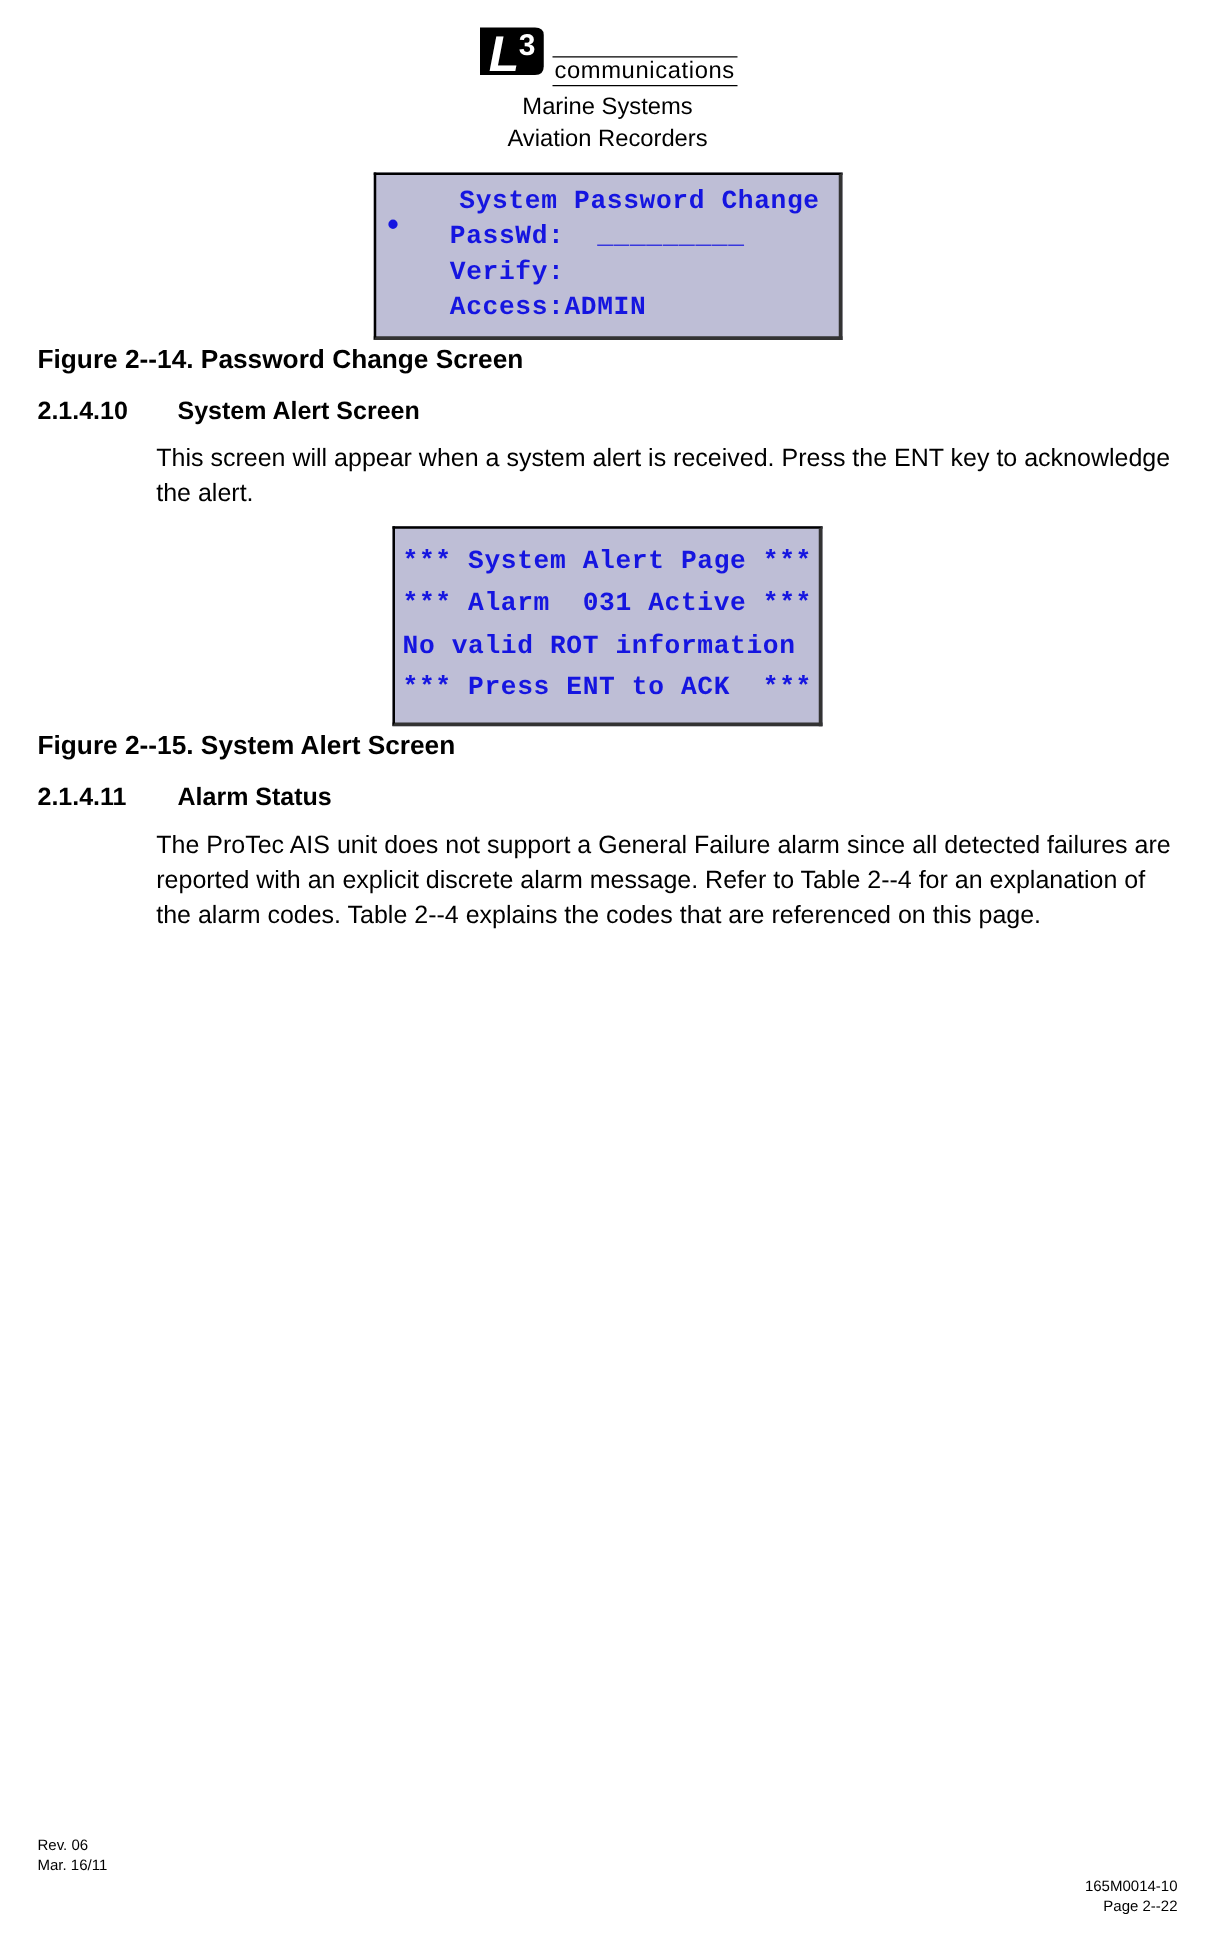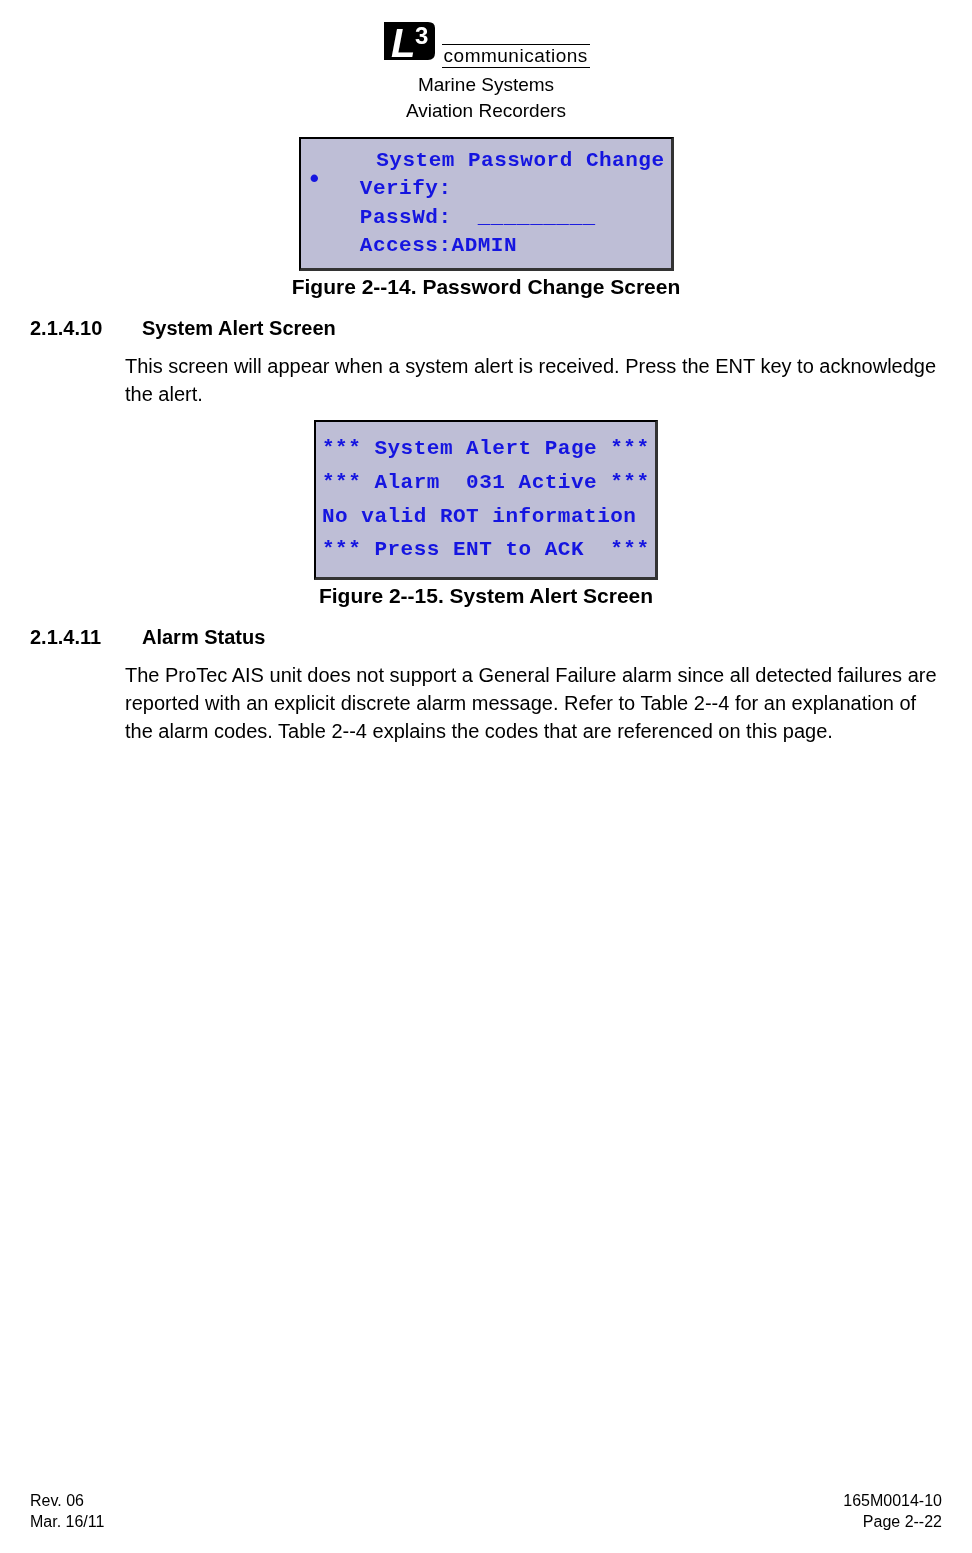--- a/index.html
+++ b/index.html
@@ -50,21 +50,21 @@
       color: #1515e0;
       font-size: 21px;
       line-height: 1.35;
       box-sizing: border-box;
       letter-spacing: 0.5px;
     }
     .screen-box .line {
       white-space: pre;
     }
     .figure-caption {
-      text-align: center;
+      text-align: left;
       font-weight: bold;
       font-size: 21px;
       margin: 4px 0 18px 0;
     }
     .section-row {
       display: flex;
       margin-bottom: 12px;
       gap: 17px;
     }
     .section-num {
@@ -82,22 +82,23 @@
       line-height: 1.4;
       margin-left: 95px;
       margin-bottom: 10px;
     }
     .footer {
       position: absolute;
       bottom: 20px;
       left: 30px;
       right: 30px;
       display: flex;
-      justify-content: space-between;
-      font-size: 16px;
+      justify-content: flex-end;
+      font-size: 12px;
+      flex-direction: column;
     }
     .footer-left, .footer-right {
       line-height: 1.35;
     }
     .footer-right {
       text-align: right;
     }
     .screen2 {
       width: 344px;
       padding: 10px 6px;
@@ -114,26 +115,26 @@
       <text x="9" y="37" font-family="Arial" font-size="40" font-weight="900" font-style="italic" fill="#fff">L</text>
       <text x="33" y="24" font-family="Arial" font-size="24" font-weight="900" fill="#fff">3</text>
     </svg>
     <div class="communications">communications</div>
   </div>
   <div class="subline">Marine Systems</div>
   <div class="subline">Aviation Recorders</div>
 </div>
 
 <div class="screen-box">
-  <div class="line title-line" style="text-align:right; padding-left:26px;">  <span>System Password Change</span></div>
+  <div class="line title-line" style="text-align:center; padding-left:26px;">  <span>System Password Change</span></div>
   <div style="display:flex;">
     <div style="width:14px; font-size:26px; line-height:0.3; padding-top:2px;">•</div>
     <div>
+      <div class="line">   <span>PassWd:  _________</span></div>
       <div class="line">   <span>Verify:</span></div>
-      <div class="line">   <span>PassWd:  _________</span></div>
       <div class="line">   <span>Access:ADMIN</span></div>
     </div>
   </div>
 </div>
 
 <div class="figure-caption">Figure 2--14.  Password Change Screen</div>
 
 <div class="section-row">
   <div class="section-num">2.1.4.10</div>
   <div class="section-title">System Alert Screen</div>

